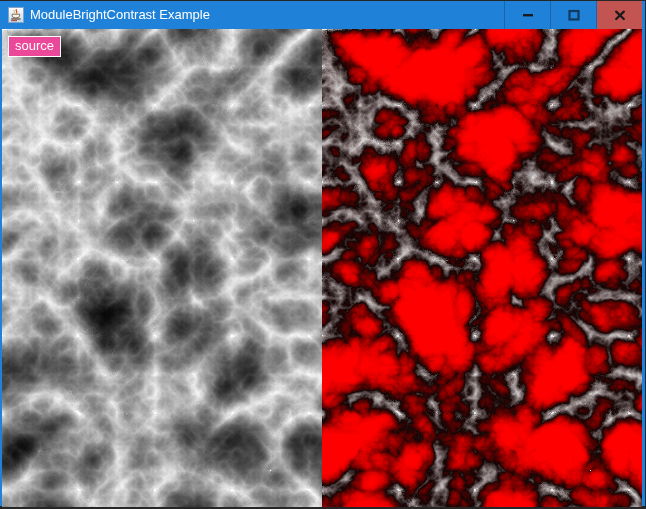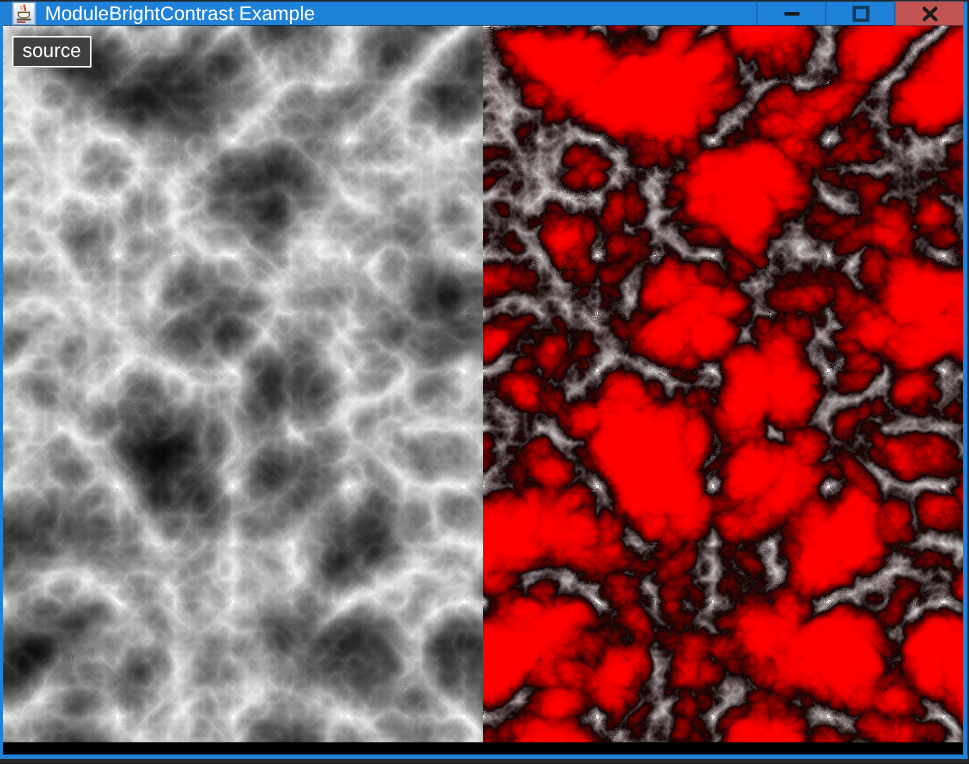--- a/index.html
+++ b/index.html
@@ -13,21 +13,21 @@
     position: absolute;
     left: 0; top: 1px;
     width: 645px; height: 505px;
     box-sizing: border-box;
     border-left: 2px solid #1f82d8;
     border-right: 3px solid #1f82d8;
     border-bottom: 3px solid #1f82d8;
     background: #000;
   }
   .titlebar {
-    height: 16px;
+    height: 28px;
     background: #1f82d8;
     display: flex;
     align-items: center;
     user-select: none;
   }
   .app-icon {
     width: 16px; height: 16px;
     margin: 0 6px 0 6px;
     flex: 0 0 auto;
     display: block;
@@ -62,21 +62,21 @@
   .panel {
     position: relative;
     overflow: hidden;
     height: 478px;
   }
   .panel.source-panel { width: 320px; flex: 0 0 auto; }
   .panel.result-panel { flex: 1 1 auto; }
   svg.tex { display: block; }
   .img-label {
     position: absolute;
-    background: #404040;
+    background: #ec4899;
     border: 1px solid #ffffff;
     color: #ffffff;
     font-size: 13px;
     line-height: 16px;
     padding: 1px 6px 2px 6px;
     white-space: nowrap;
   }
   .source-panel .img-label { left: 6px; top: 7px; }
   .result-panel .img-label { left: 8px; top: 12px; }
 </style>

